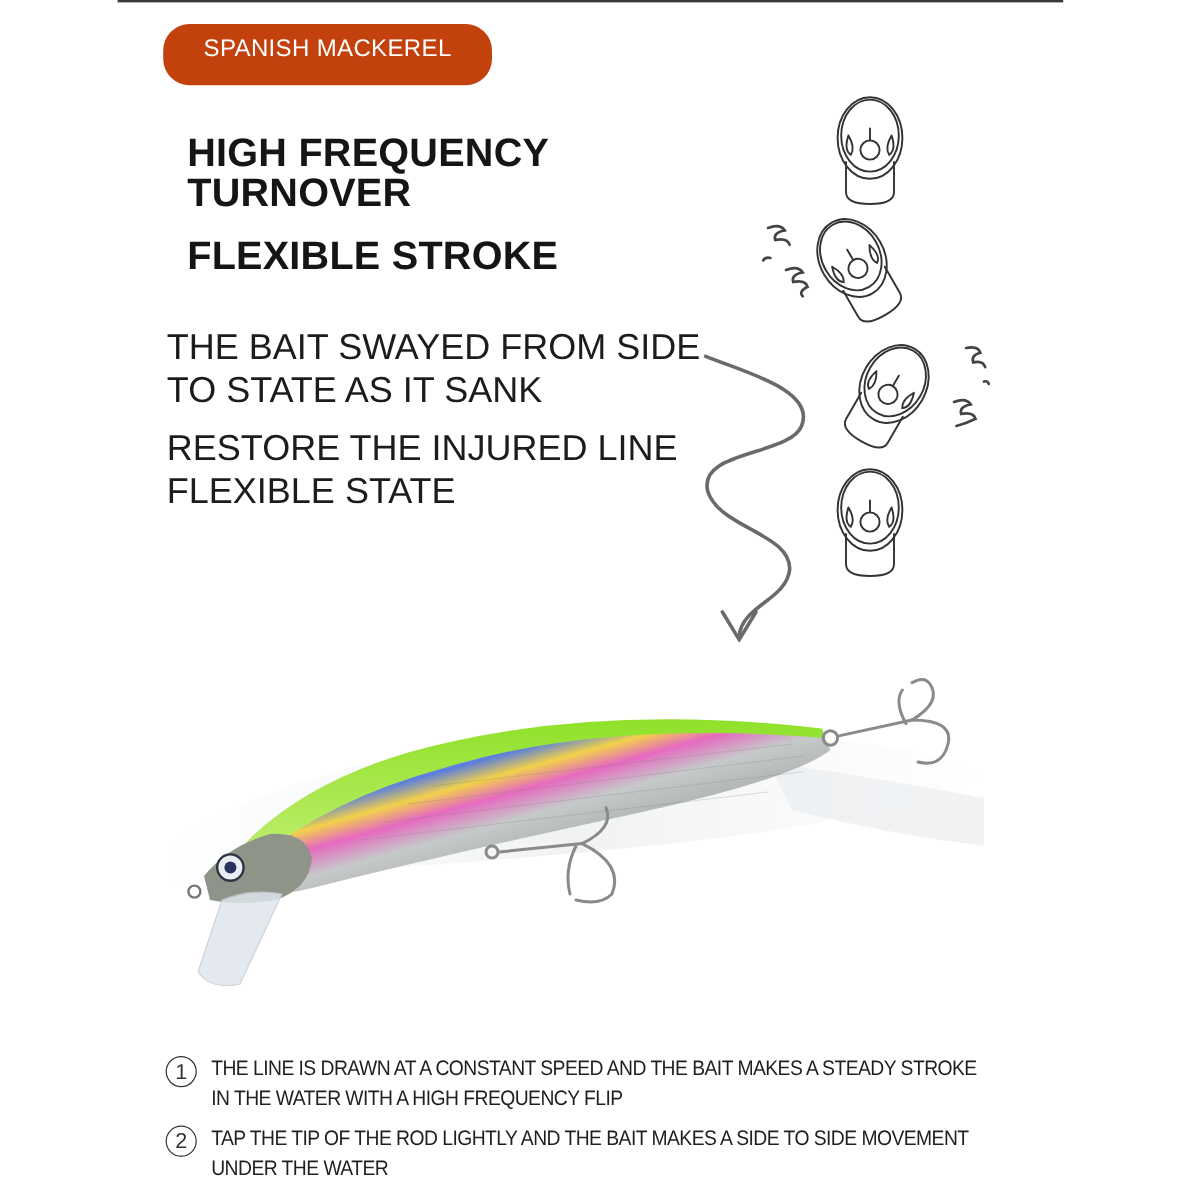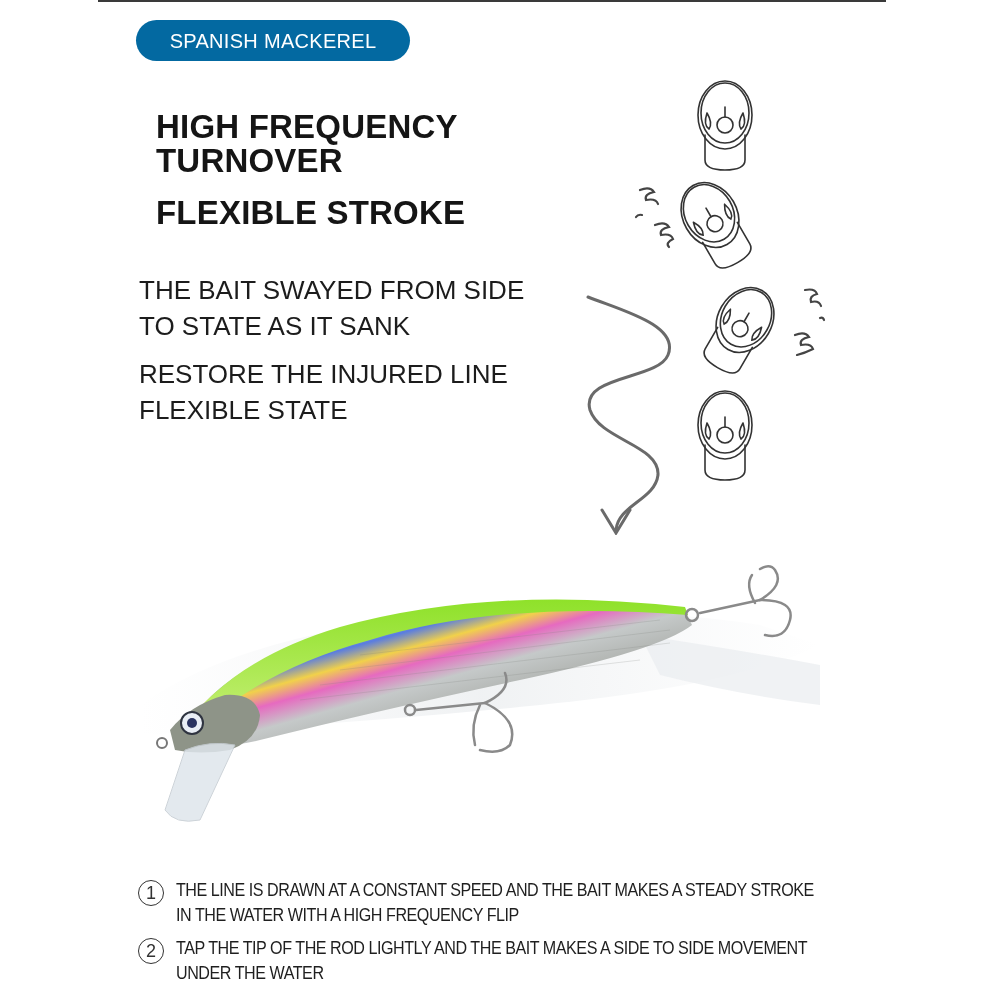--- a/index.html
+++ b/index.html
@@ -1,22 +1,22 @@
 <!DOCTYPE html>
 <html><head>
 <meta charset="utf-8">
 <style>
   html, body { margin:0; padding:0; background:#ffffff; }
   body { width:1000px; height:1000px; position:relative; overflow:hidden; font-family:"Liberation Sans", "DejaVu Sans", sans-serif; color:#1a1a1a; }
   .top-rule { position:absolute; left:98px; top:0; width:788px; height:2px; background:#3a3a3a; }
-  .badge { position:absolute; left:136px; top:20px; width:274px; height:41px; border-radius:22px; background:#0369a1; color:#ffffff; font-size:20px; line-height:43px; text-align:center; letter-spacing:0.3px; }
+  .badge { position:absolute; left:136px; top:20px; width:274px; height:51px; border-radius:22px; background:#c2410c; color:#ffffff; font-size:20px; line-height:43px; text-align:center; letter-spacing:0.3px; }
   .heading { position:absolute; left:138px; font-weight:bold; font-size:33px; line-height:34px; color:#151515; letter-spacing:0.2px;margin-left:18px; }
   .h1 { top:110px; }
   .h2 { top:196px; }
-  .para { position:absolute; left:139px; font-size:26px; line-height:36px; color:#1c1c1c; }
+  .para { position:absolute; left:139px; font-size:30px; line-height:36px; color:#1c1c1c; }
   .p1 { top:272px; }
   .p2 { top:356px; }
   .illustration { position:absolute; left:580px; top:55px; width:260px; height:480px; }
   .lure { position:absolute; left:140px; top:555px; width:690px; height:280px; }
   .steps { position:absolute; left:138px; top:878px; width:760px; }
   .step { display:flex; align-items:flex-start; margin-bottom:8px; }
   .step-num { width:26px; height:26px; border:1.5px solid #333; border-radius:50%; font-size:18px; line-height:25px; text-align:center; color:#333; flex:0 0 auto; margin-right:12px; margin-top:2px; box-sizing:border-box; }
   .step-text { font-size:17.5px; line-height:25px; color:#1f1f1f; letter-spacing:-0.5px; transform:scaleX(0.92); transform-origin:left top; white-space:nowrap; }
 </style>
 </head>

